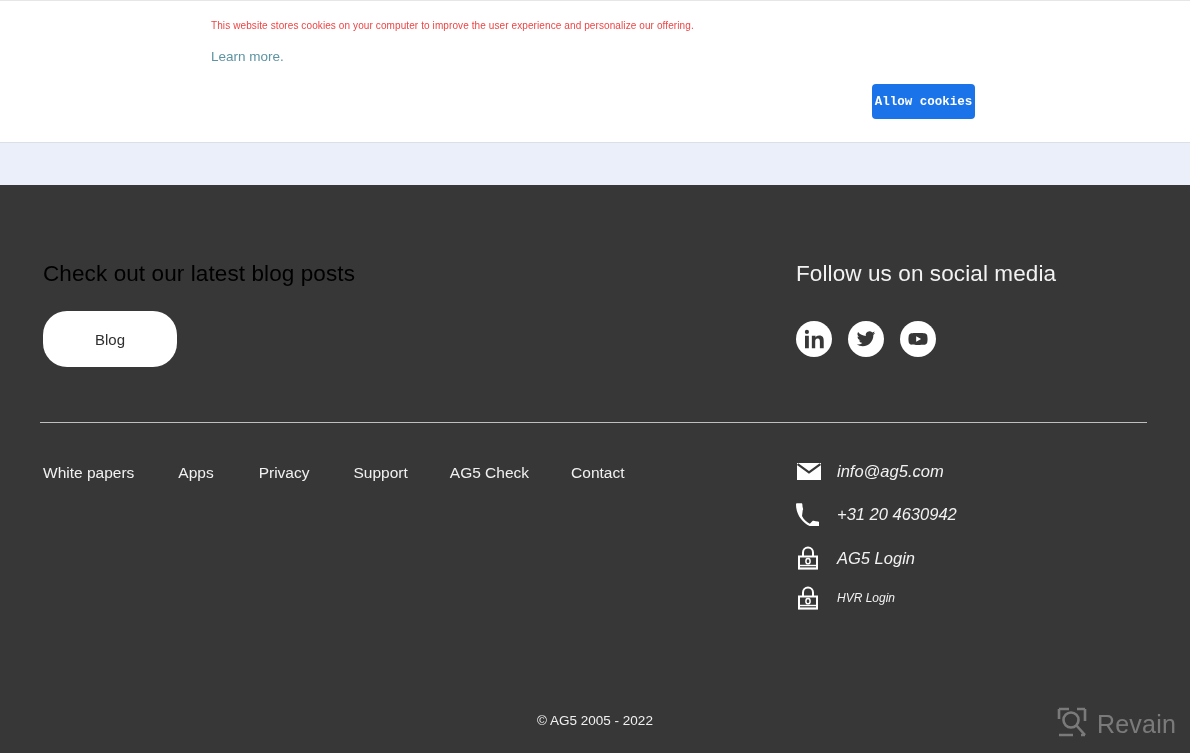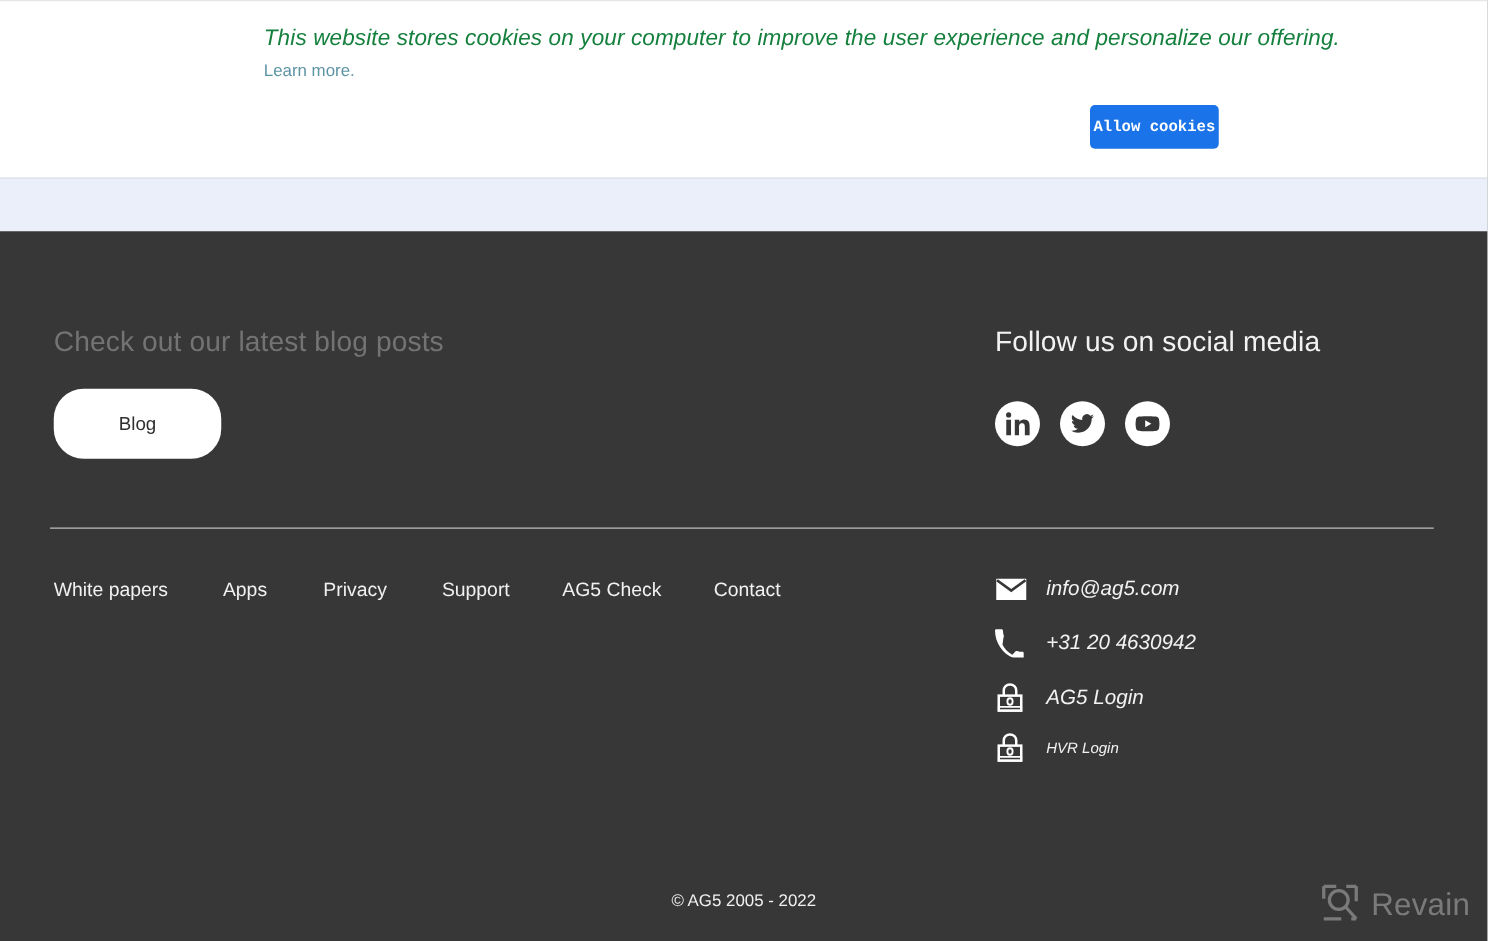--- a/index.html
+++ b/index.html
@@ -12,21 +12,21 @@
   .page { position:relative; width:1190px; height:753px; }
 
   
   .cookie-banner {
     position:absolute; left:0; top:0; width:1190px; height:142px;
     background:#ffffff;
     border-top:1px solid #e6e6e6;
   }
   .cookie-text {
     position:absolute; left:211px; top:19px;
-    font-size:18px; color:#15803d; letter-spacing:.1px;font-style:italic;
+    font-size:10px; color:#ef4444; letter-spacing:.1px;
   }
   .cookie-learn {
     position:absolute; left:211px; top:48px;
     font-size:13.5px; color:#5d93a3; text-decoration:none;
     cursor:pointer;
   }
   .allow-btn {
     position:absolute; left:872px; top:83px;
     width:103px; height:35px;
     background:#1a73e8; color:#ffffff;
@@ -45,21 +45,21 @@
   }
 
   
   .footer {
     position:absolute; left:0; top:185px; width:1190px; height:568px;
     background:#373737; color:#ffffff;
   }
 
   .blog-heading {
     position:absolute; left:43px; top:261px;
-    font-size:22.5px; font-weight:400; color:#737373;
+    font-size:22.5px; font-weight:400; color:#000000;
     letter-spacing:.1px;
     text-align:right;
   }
   .blog-btn {
     position:absolute; left:43px; top:311px;
     width:134px; height:56px;
     background:#ffffff; color:#2f2f2f;
     border:none; border-radius:24px;
     font-family:"Liberation Sans", sans-serif;
     font-size:15px;

